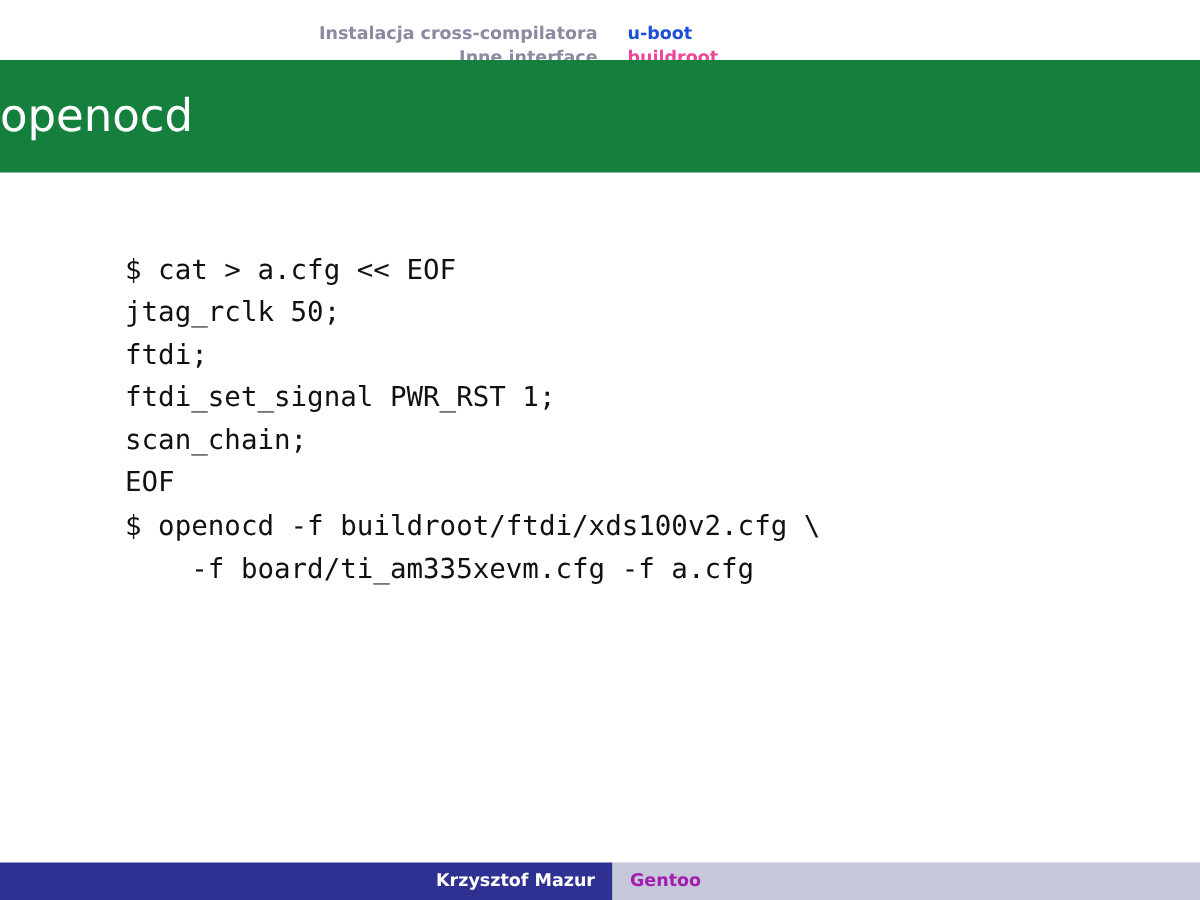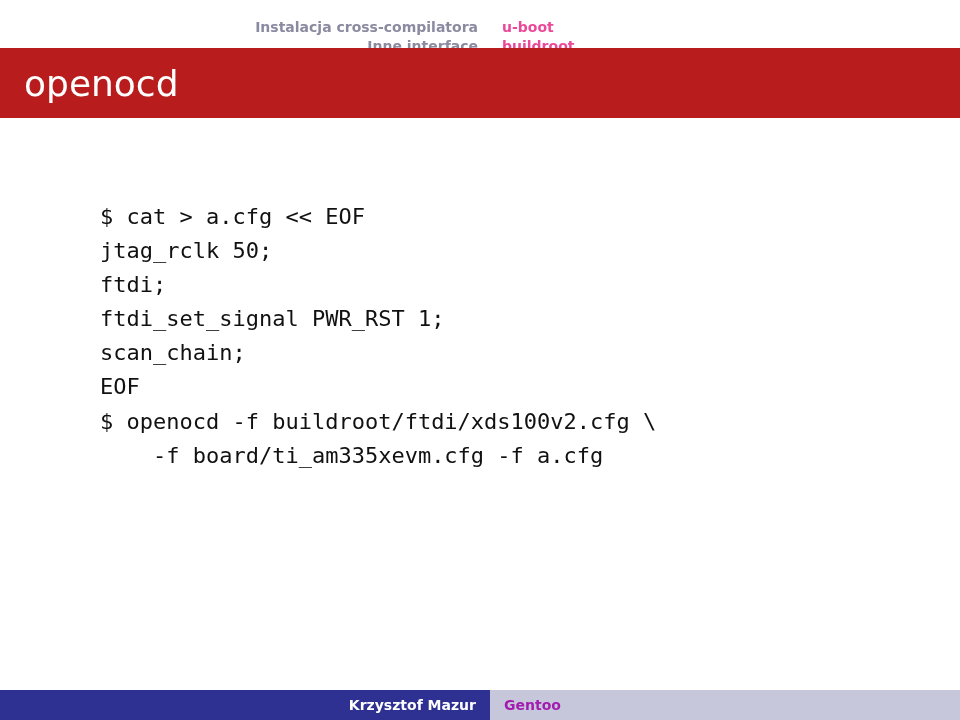--- a/index.html
+++ b/index.html
@@ -6,25 +6,25 @@
   html, body { width: 960px; height: 720px; background: #fff; font-family: "DejaVu Sans", "Helvetica Neue", Arial, sans-serif; }
   .slide { width: 960px; height: 720px; position: relative; overflow: hidden; }
 
   
   .topnav { position: absolute; top: 0; left: 0; right: 0; height: 32px; display: flex; margin-top: 21px; }
   .topnav-col { display: flex; flex-direction: column; justify-content: center; }
   .topnav-left { width: 490px; align-items: flex-end; padding-right: 12px; }
   .topnav-right { padding-left: 12px; align-items: flex-start; }
   .nav-line { font-size: 14px; line-height: 1.35; font-weight: 700; }
   .nav-left-text { color: #8a8aa0; }
-  .nav-right-active { color: #ec4899; }
+  .nav-right-active { color: #1d4ed8; }
   .nav-right-dim { color: #ec4899; text-decoration: underline; }
 
   
-  .titlebar { position: absolute; top: 48px; left: 0; right: 0; height: 70px; background: #b91c1c; display: flex; align-items: center; padding-left: 24px; }
+  .titlebar { position: absolute; top: 48px; left: 0; right: 0; height: 90px; background: #15803d; display: flex; align-items: center; }
   .title { color: #fff; font-size: 36px; font-weight: 400; }
 
   
   .body { position: absolute; top: 200px; left: 100px; right: 60px; }
   .code { font-family: "DejaVu Sans Mono", "Courier New", monospace; font-size: 22px; line-height: 1.55; white-space: pre; color: #111; }
 
   
   .footer { position: absolute; left: 0; right: 0; bottom: 0; height: 30px; display: flex; }
   .footer-left { width: 490px; background: #2e3192; color: #fff; display: flex; align-items: center; justify-content: flex-end; padding-right: 14px; font-size: 14px; font-weight: 700; text-align: right; }
   .footer-right { flex: 1; background: #c7c7db; color: #a21caf; display: flex; align-items: center; padding-left: 14px; font-size: 14px; font-weight: 700; }

